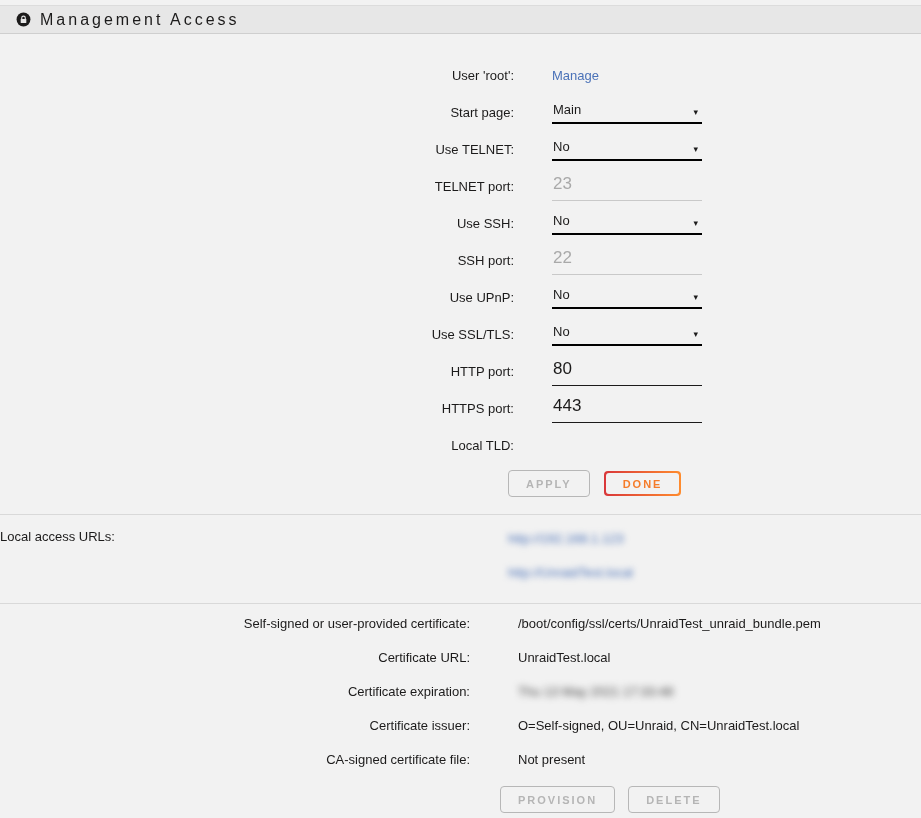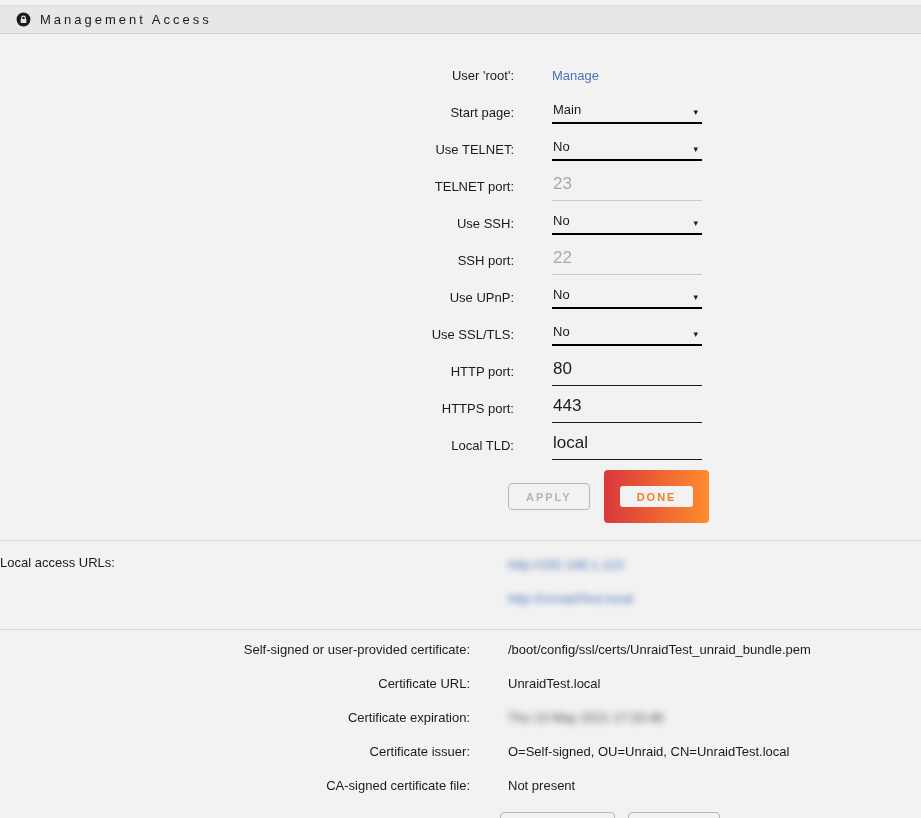--- a/index.html
+++ b/index.html
@@ -18,21 +18,21 @@
     height:29px;
     background:#e7e7e7;
     border-top:1px solid #dcdcdc;
     border-bottom:1px solid #cfcfcf;
     display:flex;
     align-items:center;
     padding-left:16px;
   }
   .titlebar .lock-badge { display:inline-flex; margin-right:9px; }
   .titlebar .title {
-    font-size:13px;
+    font-size:16px;
     letter-spacing:3px;
     color:#1c1b1b;
   }
 
   
   .form-area { padding-top:23px; }
   .row {
     display:grid;
     grid-template-columns:470px 1fr;
     column-gap:38px;
@@ -89,21 +89,21 @@
     border:1px solid #b7b7b7;
     border-radius:4px;
     color:#b5b5b5;
     padding:7px 17px 6px;
     min-width:75px;
   }
   .btn-done {
     border:none;
     background:linear-gradient(90deg,#d9373a,#ff8c2e);
     border-radius:4px;
-    padding:16px;
+    padding:2px;
   }
   .btn-done .inner {
     display:block;
     background:#f2f2f2;
     border-radius:3px;
     padding:5px 17px 4px;
     color:#f57c2a;
     font-weight:bold;
     letter-spacing:2px;
   }
@@ -121,21 +121,21 @@
   .url-stack { display:flex; flex-direction:column; }
   .url-stack a { height:34px; display:flex; align-items:center; width:max-content; }
 
   .redacted-blue { filter:blur(3px); color:#4b72b8; }
   .redacted-dark { filter:blur(3.5px); color:#474747; }
 
   .cert-section { padding-top:2px; }
   .cert-row {
     display:grid;
     grid-template-columns:470px 1fr;
-    column-gap:38px;
+    column-gap:48px;
     height:34px;
     align-items:center;
   }
   .cert-row .lbl { text-align:right; }
   .cert-row .val { width:max-content; }
 
   .bottom-btn-row { margin-left:500px; margin-top:10px; display:flex; gap:13px; }
 </style>
 </head>
 <body>
@@ -213,21 +213,20 @@
     <span class="ctl"><input class="line" value="80" style=""></span>
   </div>
 
   <div class="row">
     <span class="lbl">HTTPS port:</span>
     <span class="ctl"><input class="line" value="443" style=""></span>
   </div>
 
   <div class="row">
     <span class="lbl">Local TLD:</span>
-    <span class="ctl"><input class="line" value="local" style=""></span>
   </div>
 
   <div class="btn-row">
     <button class="btn-gray">APPLY</button>
     <button class="btn-done">
       <span class="inner">DONE</span>
     </button>
   </div>
 </div>
 

